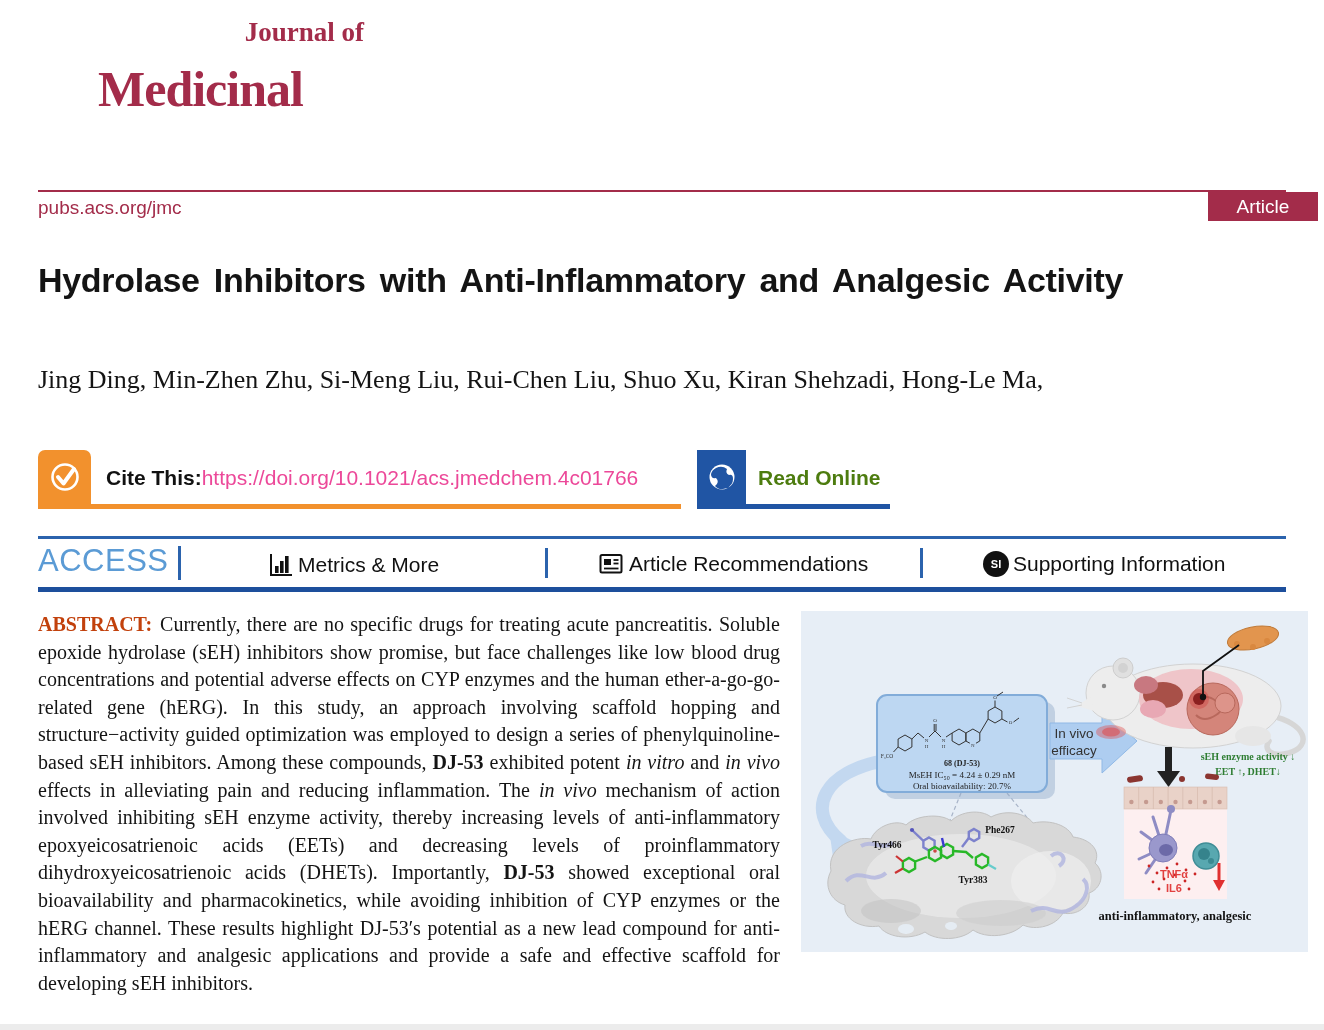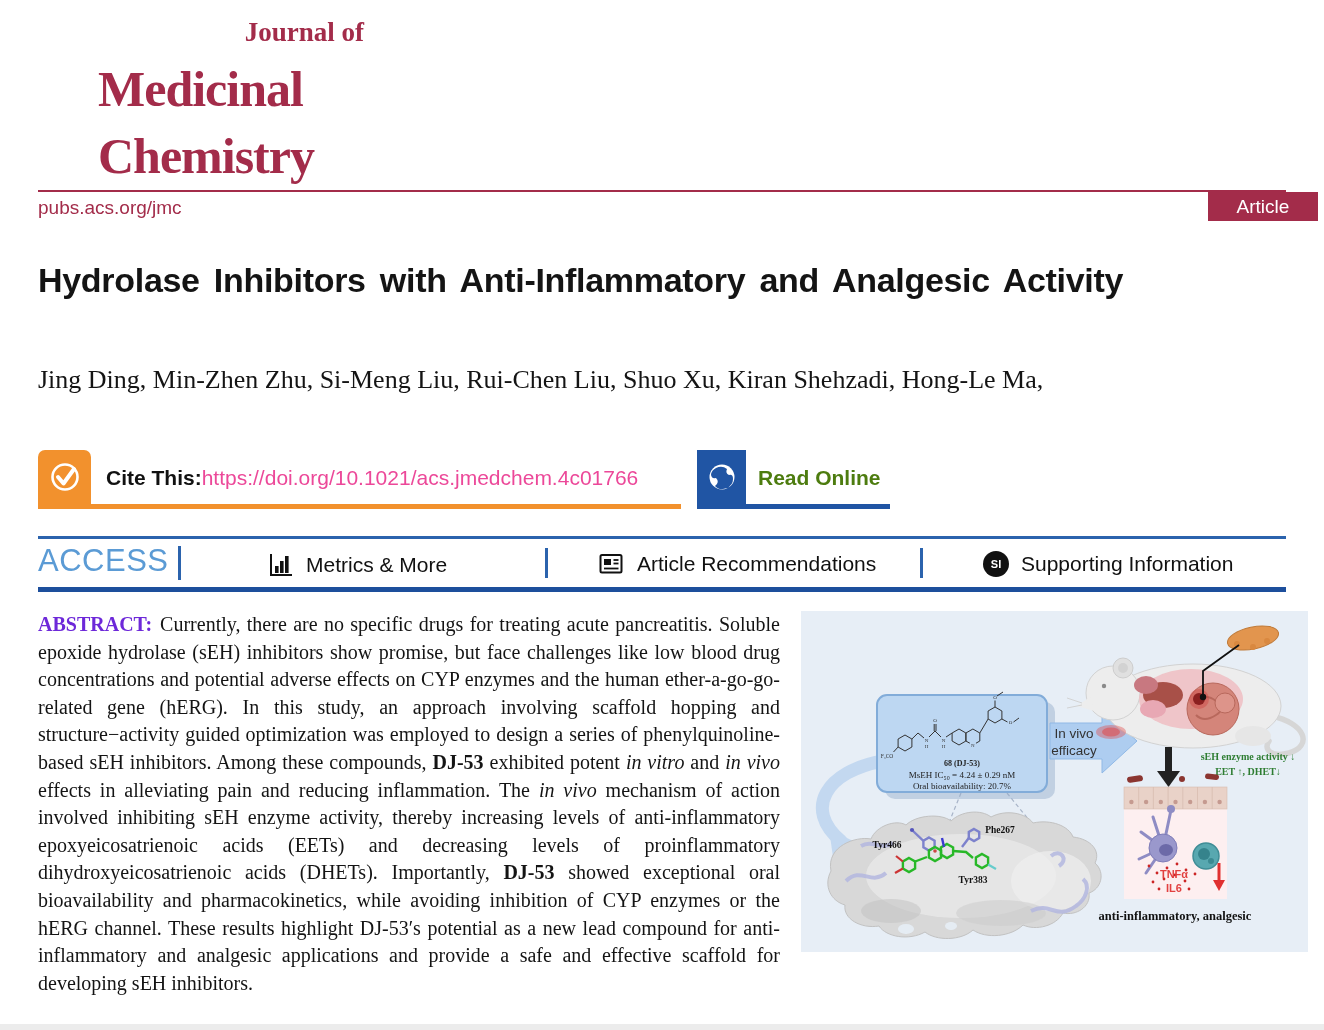--- a/index.html
+++ b/index.html
@@ -35,48 +35,47 @@
   .ro-underline{position:absolute;left:697px;top:504px;width:193px;height:5px;background:#2055a4;}
   .ro-text{position:absolute;left:758px;top:466px;font-size:21px;font-weight:bold;color:#4d7c0f;
         text-decoration:none;}
 
   
   .acc-top{position:absolute;left:38px;top:536px;width:1248px;height:3px;background:#2b63ad;}
   .acc-bottom{position:absolute;left:38px;top:587px;width:1248px;height:5px;background:#1d4f9c;}
   .acc-word{position:absolute;left:38px;top:543px;font-size:31px;color:#5b9bd5;letter-spacing:0.5px;
         text-decoration:none;}
   .acc-sep{position:absolute;width:3px;background:#2b63ad;}
-  .acc-item{position:absolute;display:flex;align-items:center;gap:12px;font-size:21px;color:#111;
+  .acc-item{position:absolute;display:flex;align-items:center;gap:4px;font-size:21px;color:#111;
         text-decoration:none;}
   .si-circle{width:26px;height:26px;border-radius:50%;background:#111;color:#fff;display:flex;
         align-items:center;justify-content:center;font-size:11px;font-weight:bold;}
 
   
   .abstract{position:absolute;left:38px;top:611px;width:1270px;
         font-family:"Liberation Serif","DejaVu Serif",serif;font-size:20px;line-height:27.6px;
         text-align:justify;color:#141414;}
-  .abstract .label{color:#6d28d9;font-weight:bold;margin-right:8px;}
+  .abstract .label{color:#c2410c;font-weight:bold;margin-right:8px;}
   .seg-b{font-weight:bold;}
   .seg-i{font-style:italic;}
   .graphic-float{float:right;width:507px;height:341px;margin-left:21px;margin-bottom:6px;
         background:#e7eef6;}
   .graphic-float svg{display:block;}
   .svgt{font-family:"Liberation Serif","DejaVu Serif",serif;}
   .svgs{font-family:"Liberation Sans","DejaVu Sans",sans-serif;}
   .bottom-band{position:absolute;left:0;top:1024px;width:1324px;height:6px;background:#ececec;}
 </style>
 </head>
 <body>
 
 <div class="page">
 
   <div class="logo">
     <div class="logo-l1">Journal of</div>
     <div class="logo-l2">Medicinal</div>
-    <div class="logo-l3">Chemistry</div>
   </div>
   <div class="header-rule"></div>
   <a class="site-url" href="#">pubs.acs.org/jmc</a>
   <div class="article-badge">Article</div>
 
   <div class="title">
     <div>Hydrolase Inhibitors with Anti-Inflammatory and Analgesic Activity</div>
   </div>
   <div class="authors">
     <div>Jing Ding, Min-Zhen Zhu, Si-Meng Liu, Rui-Chen Liu, Shuo Xu, Kiran Shehzadi, Hong-Le Ma,</div>

